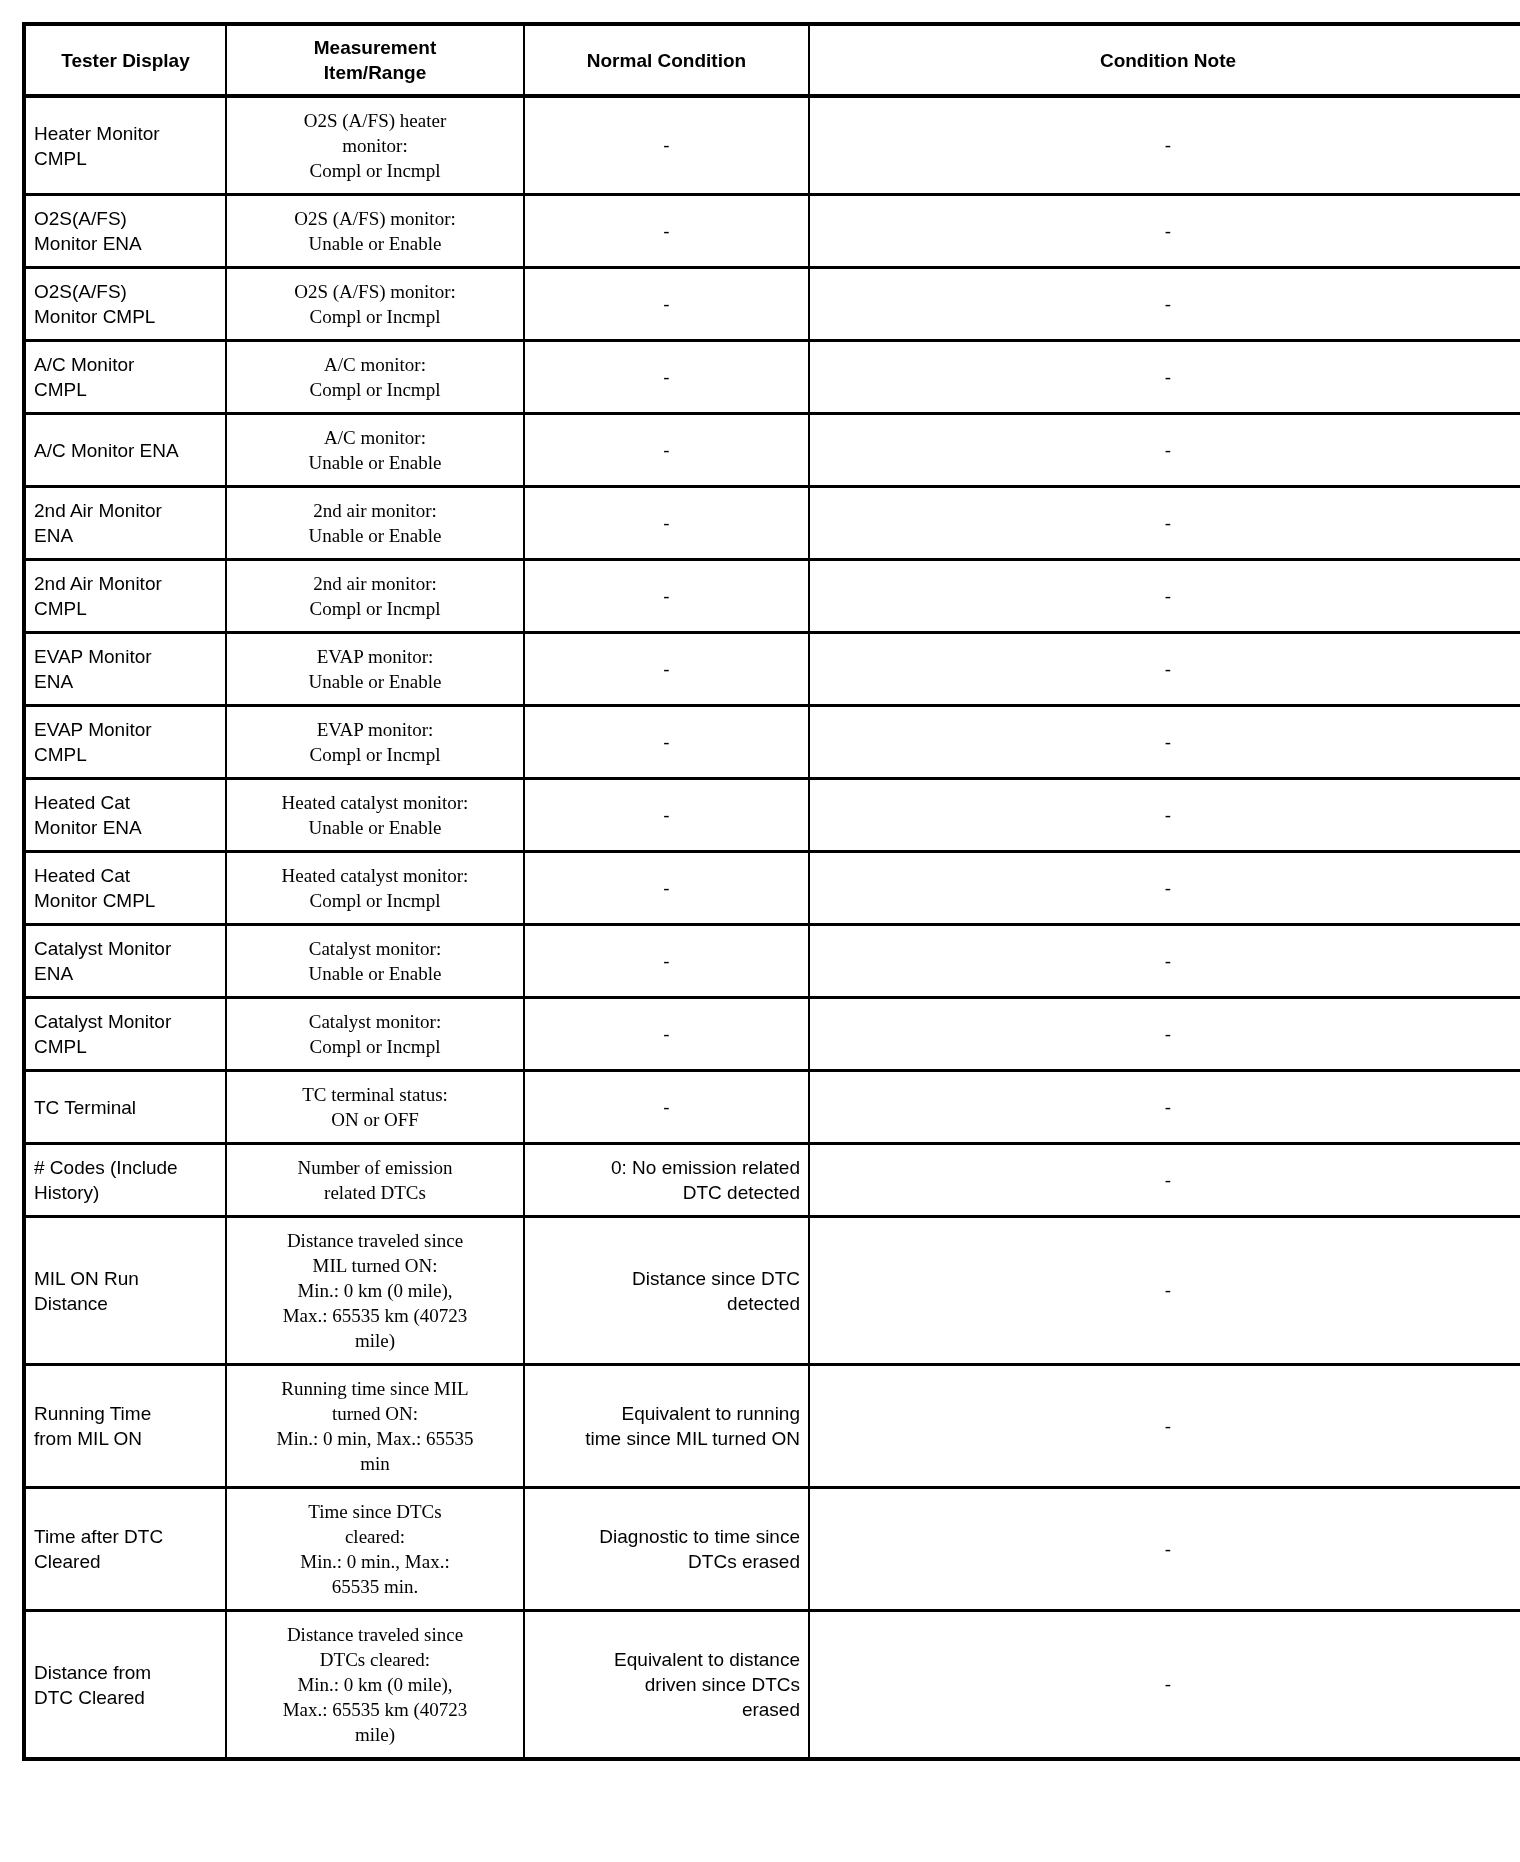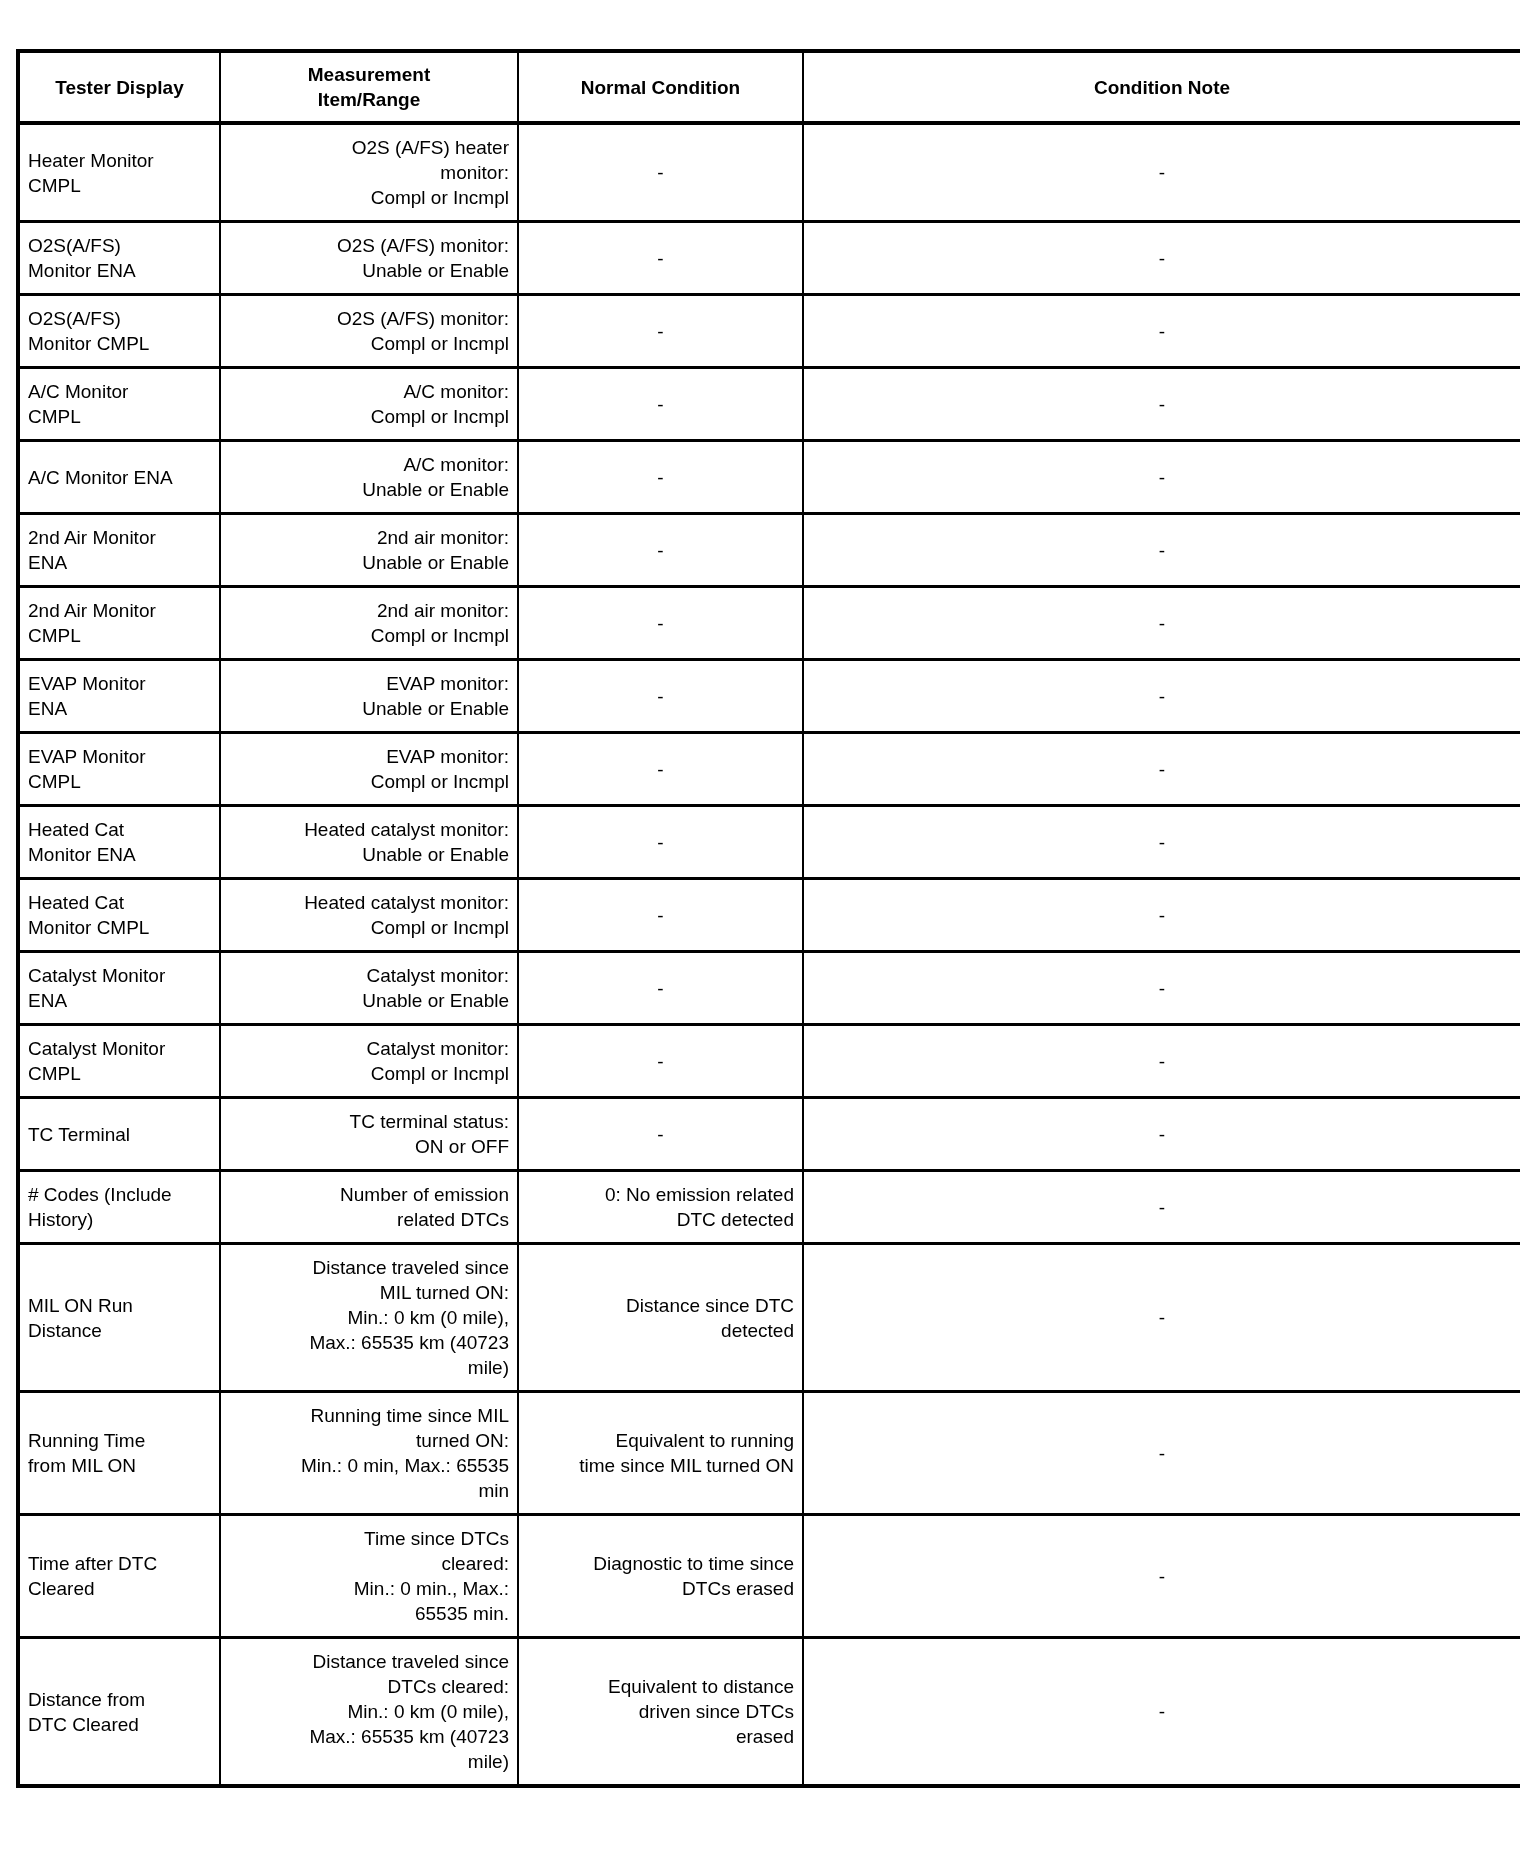--- a/index.html
+++ b/index.html
@@ -5,22 +5,21 @@
   html, body {
     margin: 0;
     padding: 0;
     background: #ffffff;
     color: #000000;
     font-family: "Liberation Sans", "DejaVu Sans", sans-serif;
   }
   .page {
     width: 1204px;
     box-sizing: border-box;
-    padding: 16px;
-    margin-top: 33px;
+    padding: 22px;
   }
   table.spec-table {
     border-collapse: collapse;
     table-layout: fixed;
     width: 1504px;
     border: 4px solid #000;
     font-size: 19px;
     line-height: 25px;
   }
   table.spec-table th,
@@ -36,21 +35,21 @@
   table.spec-table th {
     font-weight: bold;
     text-align: center;
     padding: 9px 8px;
     border-bottom-width: 4px;
   }
   table.spec-table td {
     padding: 10px 8px;
   }
   td.col-tester   { text-align: left; }
-  td.col-item     { text-align: right; }
+  td.col-item     { text-align: center; font-family: Liberation Serif, serif; }
   td.col-normal   { text-align: right; }
   td.col-note     { text-align: center; }
   td.dash         { text-align: center; }
   col.c1 { width: 202px; }
   col.c2 { width: 298px; }
   col.c3 { width: 285px; }
   col.c4 { width: 719px; }
 </style>
 </head>
 <body>

